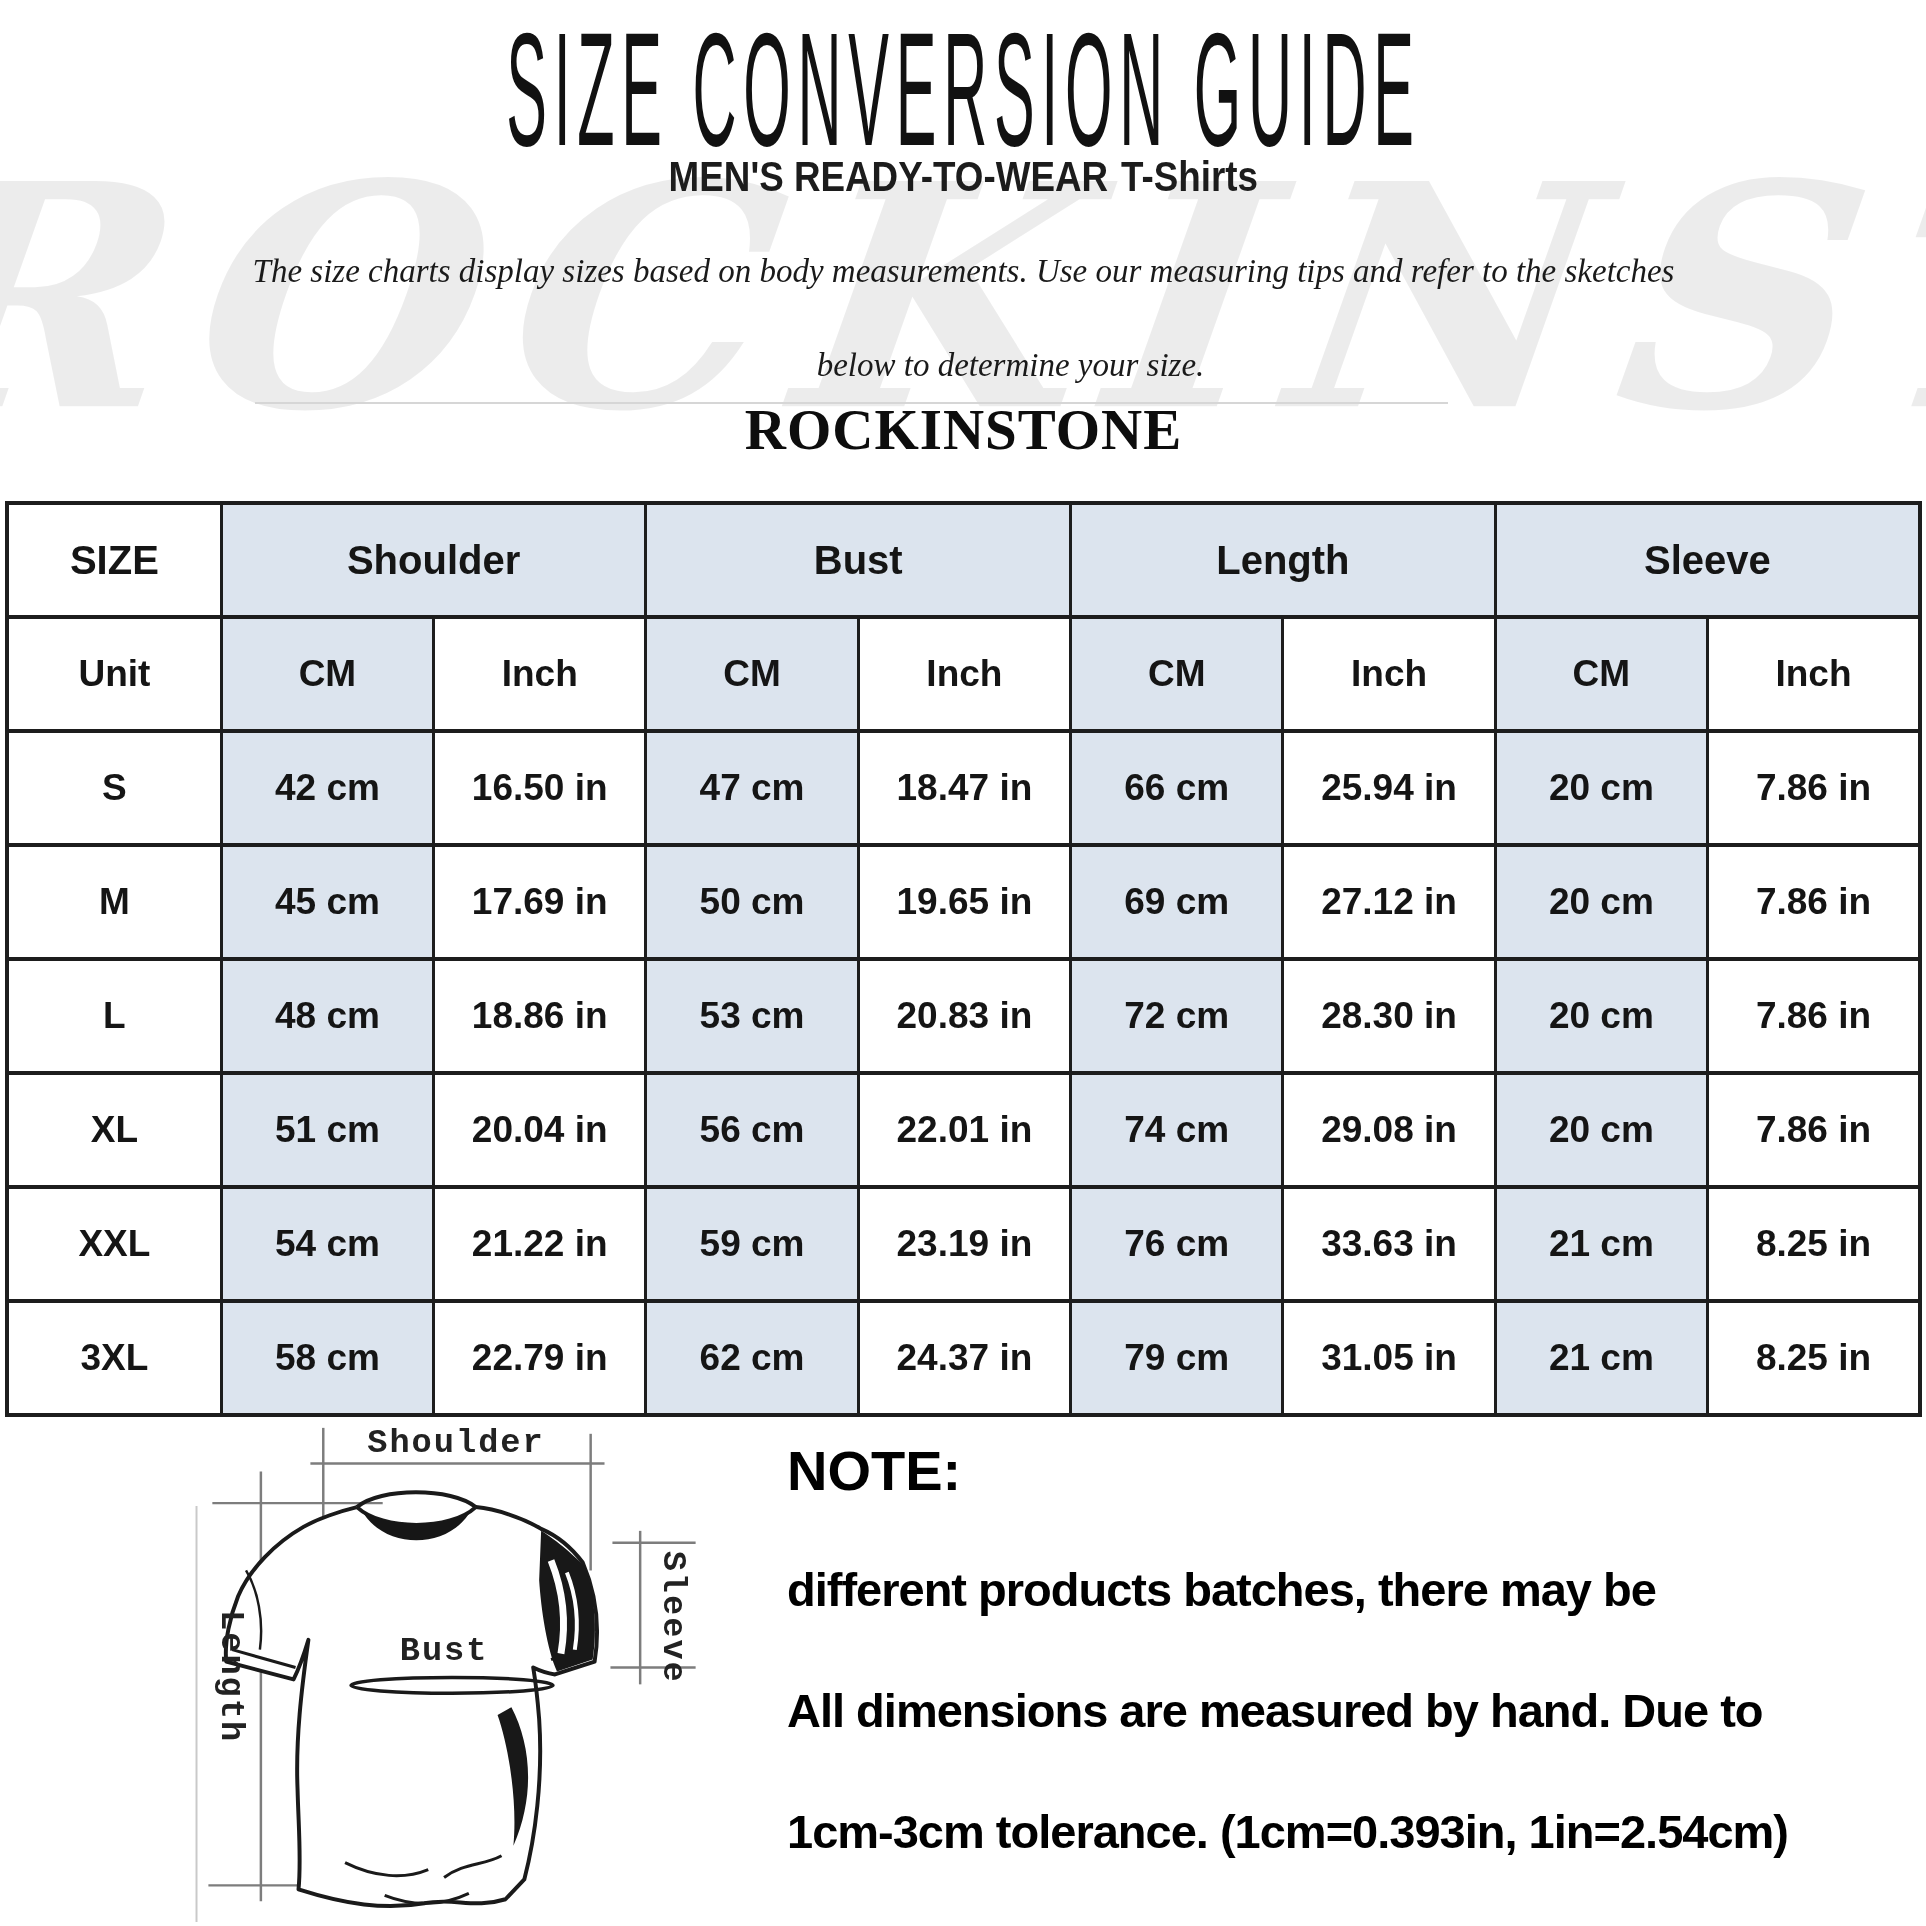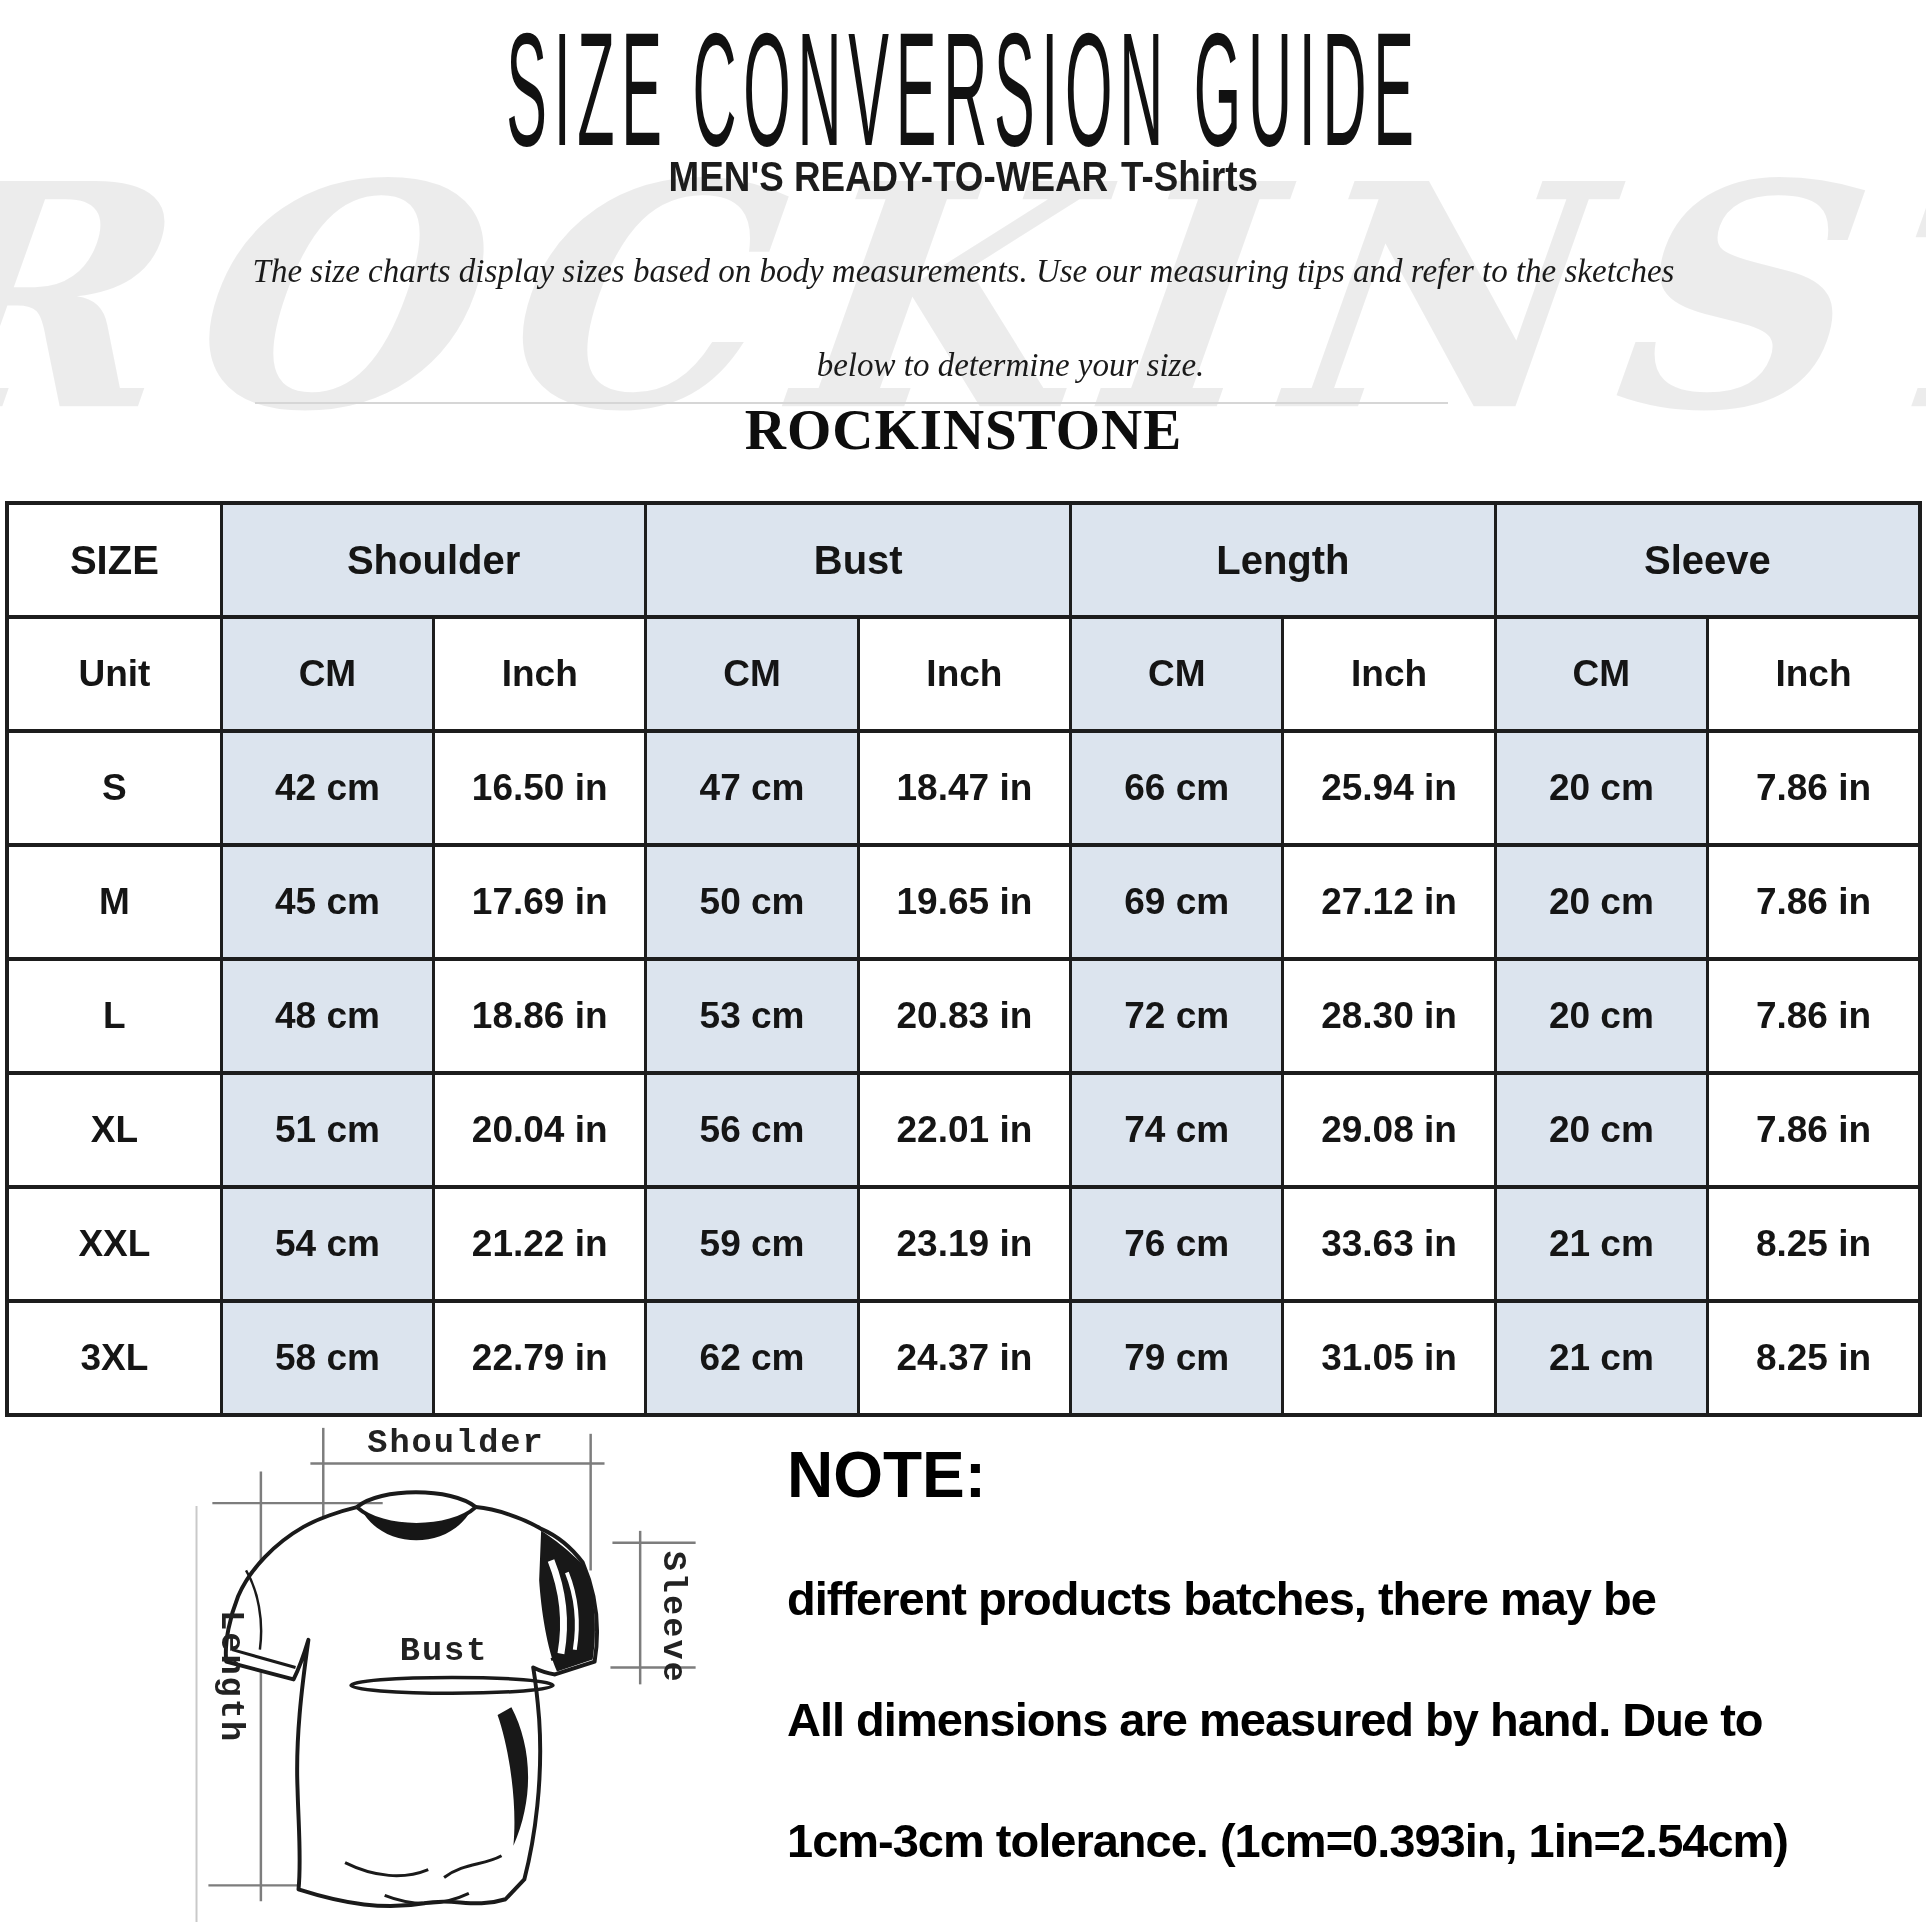--- a/index.html
+++ b/index.html
@@ -49,21 +49,21 @@
     font-weight:bold; font-size:37px; color:#151515; padding:0;
     background:#ffffff; overflow:hidden;
   }
   .size-table th{font-size:40px;}
   .size-table .hl{background:var(--hl);}
   
   .sketch{position:absolute; top:1412px; left:147px; width:612px; height:515px; z-index:2;}
   .sketch text{font-family:"Liberation Mono", monospace; fill:#222; font-weight:bold;}
   
   .note{position:absolute; top:1438px; left:787px; width:1119px; z-index:2;}
-  .note-heading{font-size:64px; font-weight:bold; color:#000; margin:0 0 26px 0; letter-spacing:0;}
+  .note-heading{font-size:56px; font-weight:bold; color:#000; margin:0 0 26px 0; letter-spacing:0;}
   .note-line{font-size:47px; font-weight:bold; color:#000; line-height:121px;
     letter-spacing:-1px; white-space:nowrap;}
 </style>
 </head>
 <body>
 
 <div class="page">
 
   <div class="watermark">ROCKINSTONE</div>
 

